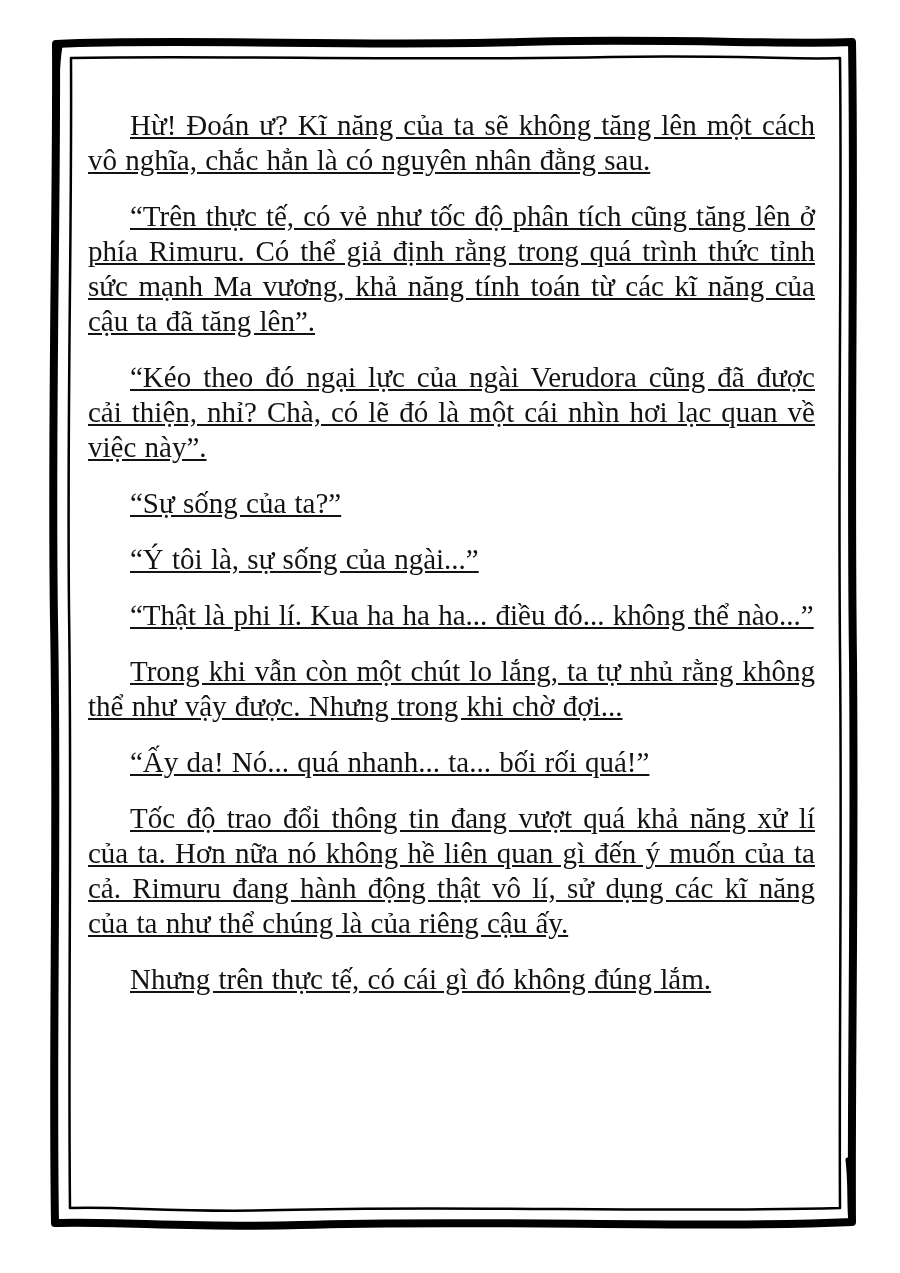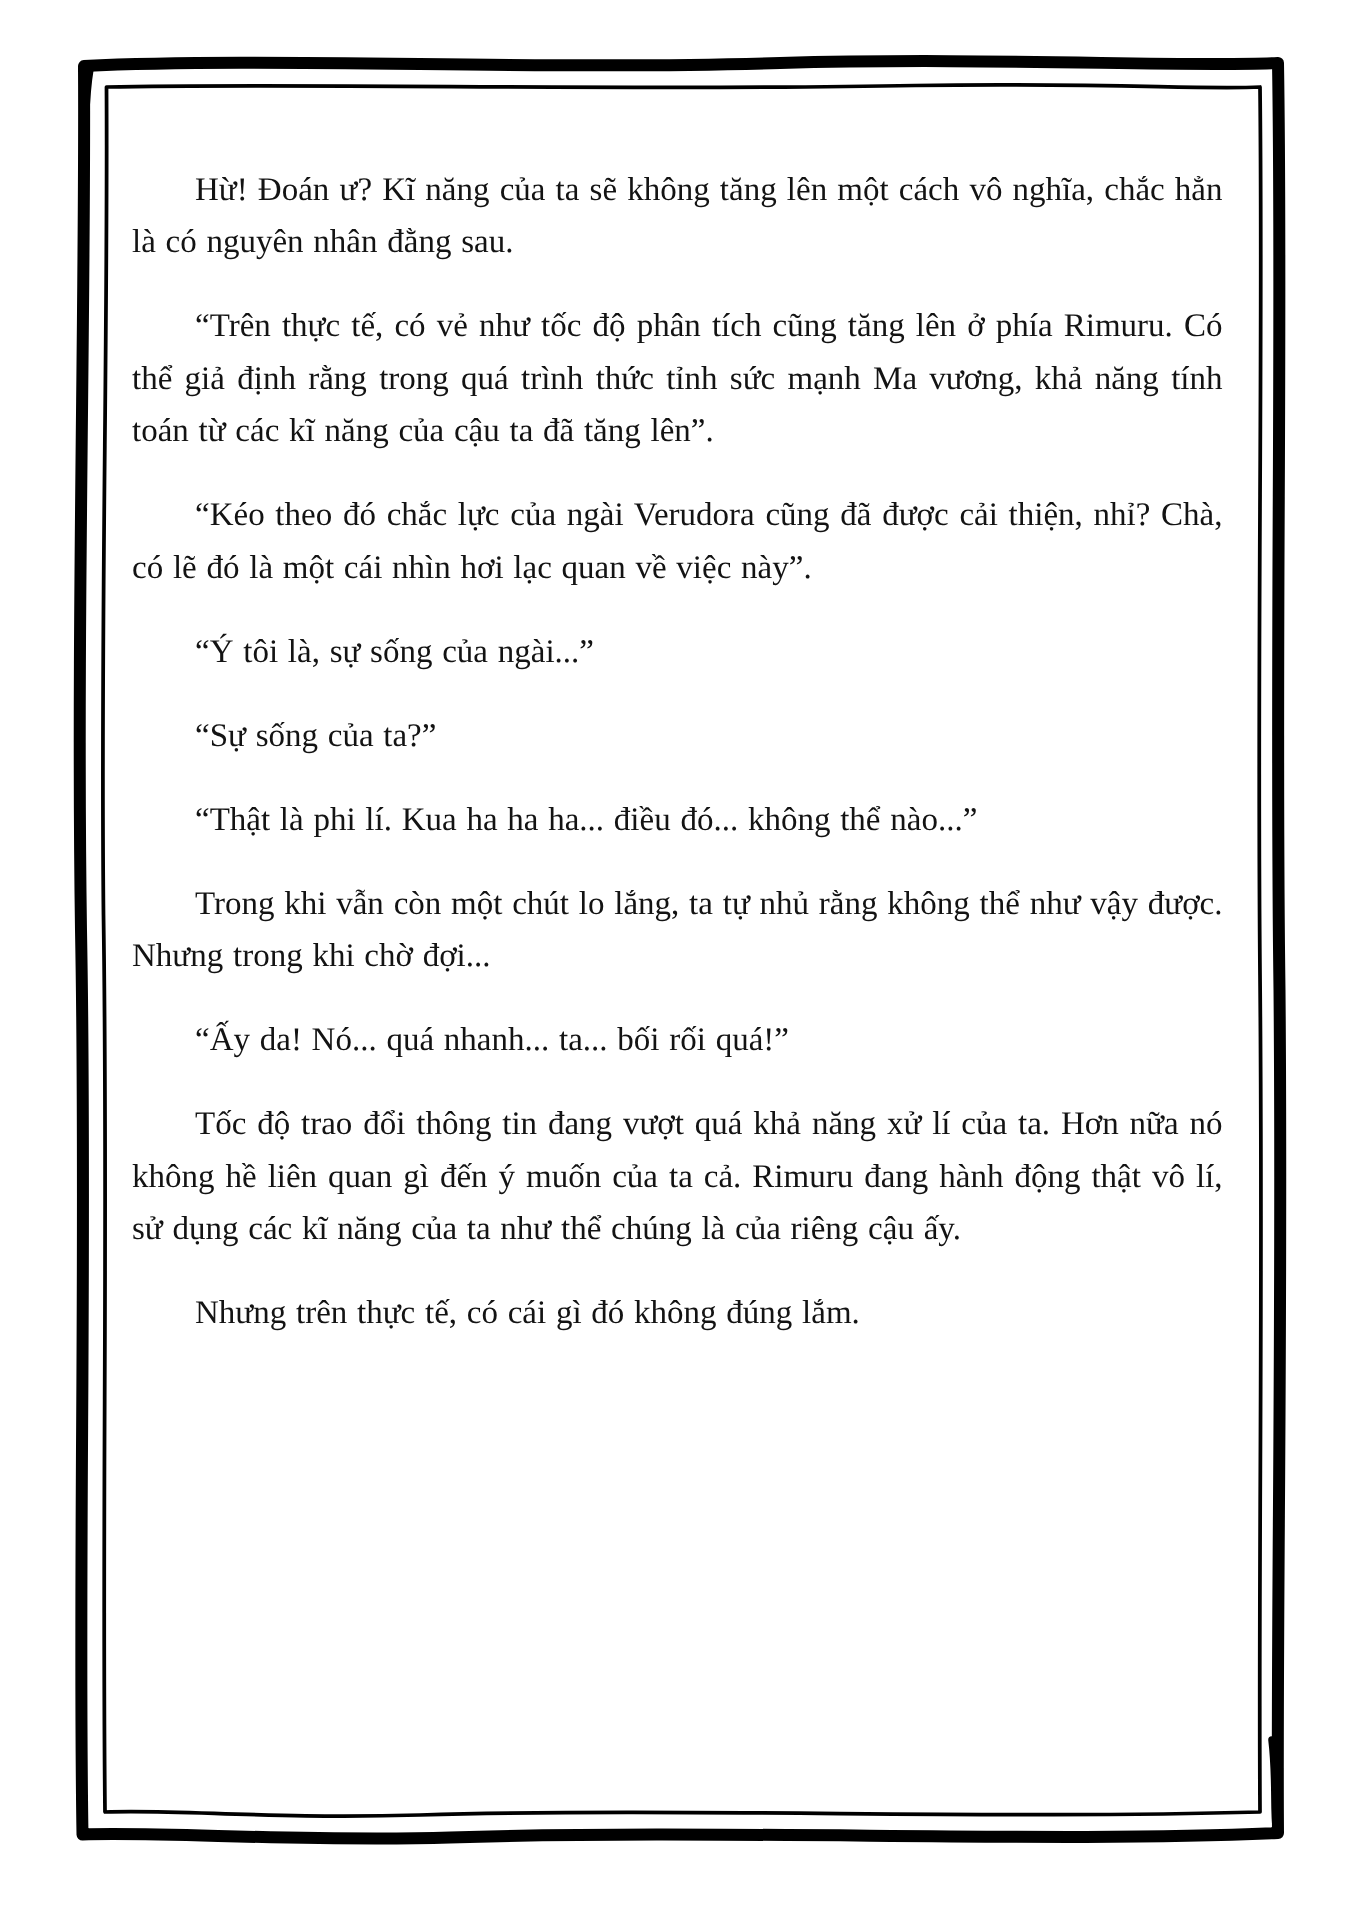--- a/index.html
+++ b/index.html
@@ -30,25 +30,26 @@
   }
   .content {
     position: absolute;
     left: 88px;
     top: 108px;
     width: 727px;
     color: #131313;
   }
   .content p {
     margin: 0 0 21px 0;
-    font-size: 22px;
+    font-size: 29px;
     line-height: 35px;
     text-align: justify;
     text-indent: 42px;
     word-spacing: 1px;
+    text-decoration: underline;
   }
 </style>
 </head>
 <body>
 
 <div class="page">
 
   <svg class="frame-svg" viewBox="0 0 900 1273" xmlns="http://www.w3.org/2000/svg" aria-hidden="true">
 
     <path d="M 56 44
@@ -71,23 +72,23 @@
              C 68 1010, 72 810, 69 610
              C 67 410, 72 230, 71 58 Z" fill="none" stroke="#000000" stroke-width="2.5" stroke-linecap="round" stroke-linejoin="round"></path>
 
     <path d="M 60 46 C 56 70, 58 85, 55 105" fill="none" stroke="#000000" stroke-width="5" stroke-linecap="round"></path>
     <path d="M 848 1160 C 851 1185, 849 1205, 851 1222" fill="none" stroke="#000000" stroke-width="5" stroke-linecap="round"></path>
   </svg>
 
   <div class="content">
     <p>Hừ! Đoán ư? Kĩ năng của ta sẽ không tăng lên một cách vô nghĩa, chắc hẳn là có nguyên nhân đằng sau.</p>
     <p>“Trên thực tế, có vẻ như tốc độ phân tích cũng tăng lên ở phía Rimuru. Có thể giả định rằng trong quá trình thức tỉnh sức mạnh Ma vương, khả năng tính toán từ các kĩ năng của cậu ta đã tăng lên”.</p>
-    <p>“Kéo theo đó chắc lực của ngài Verudora cũng đã được cải thiện, nhỉ? Chà, có lẽ đó là một cái nhìn hơi lạc quan về việc này”.</p>
+    <p>“Kéo theo đó ngại lực của ngài Verudora cũng đã được cải thiện, nhỉ? Chà, có lẽ đó là một cái nhìn hơi lạc quan về việc này”.</p>
+    <p>“Sự sống của ta?”</p>
     <p>“Ý tôi là, sự sống của ngài...”</p>
-    <p>“Sự sống của ta?”</p>
     <p>“Thật là phi lí. Kua ha ha ha... điều đó... không thể nào...”</p>
     <p>Trong khi vẫn còn một chút lo lắng, ta tự nhủ rằng không thể như vậy được. Nhưng trong khi chờ đợi...</p>
     <p>“Ấy da! Nó... quá nhanh... ta... bối rối quá!”</p>
     <p>Tốc độ trao đổi thông tin đang vượt quá khả năng xử lí của ta. Hơn nữa nó không hề liên quan gì đến ý muốn của ta cả. Rimuru đang hành động thật vô lí, sử dụng các kĩ năng của ta như thể chúng là của riêng cậu ấy.</p>
     <p>Nhưng trên thực tế, có cái gì đó không đúng lắm.</p>
   </div>
 
 </div>
 
 </body></html>

